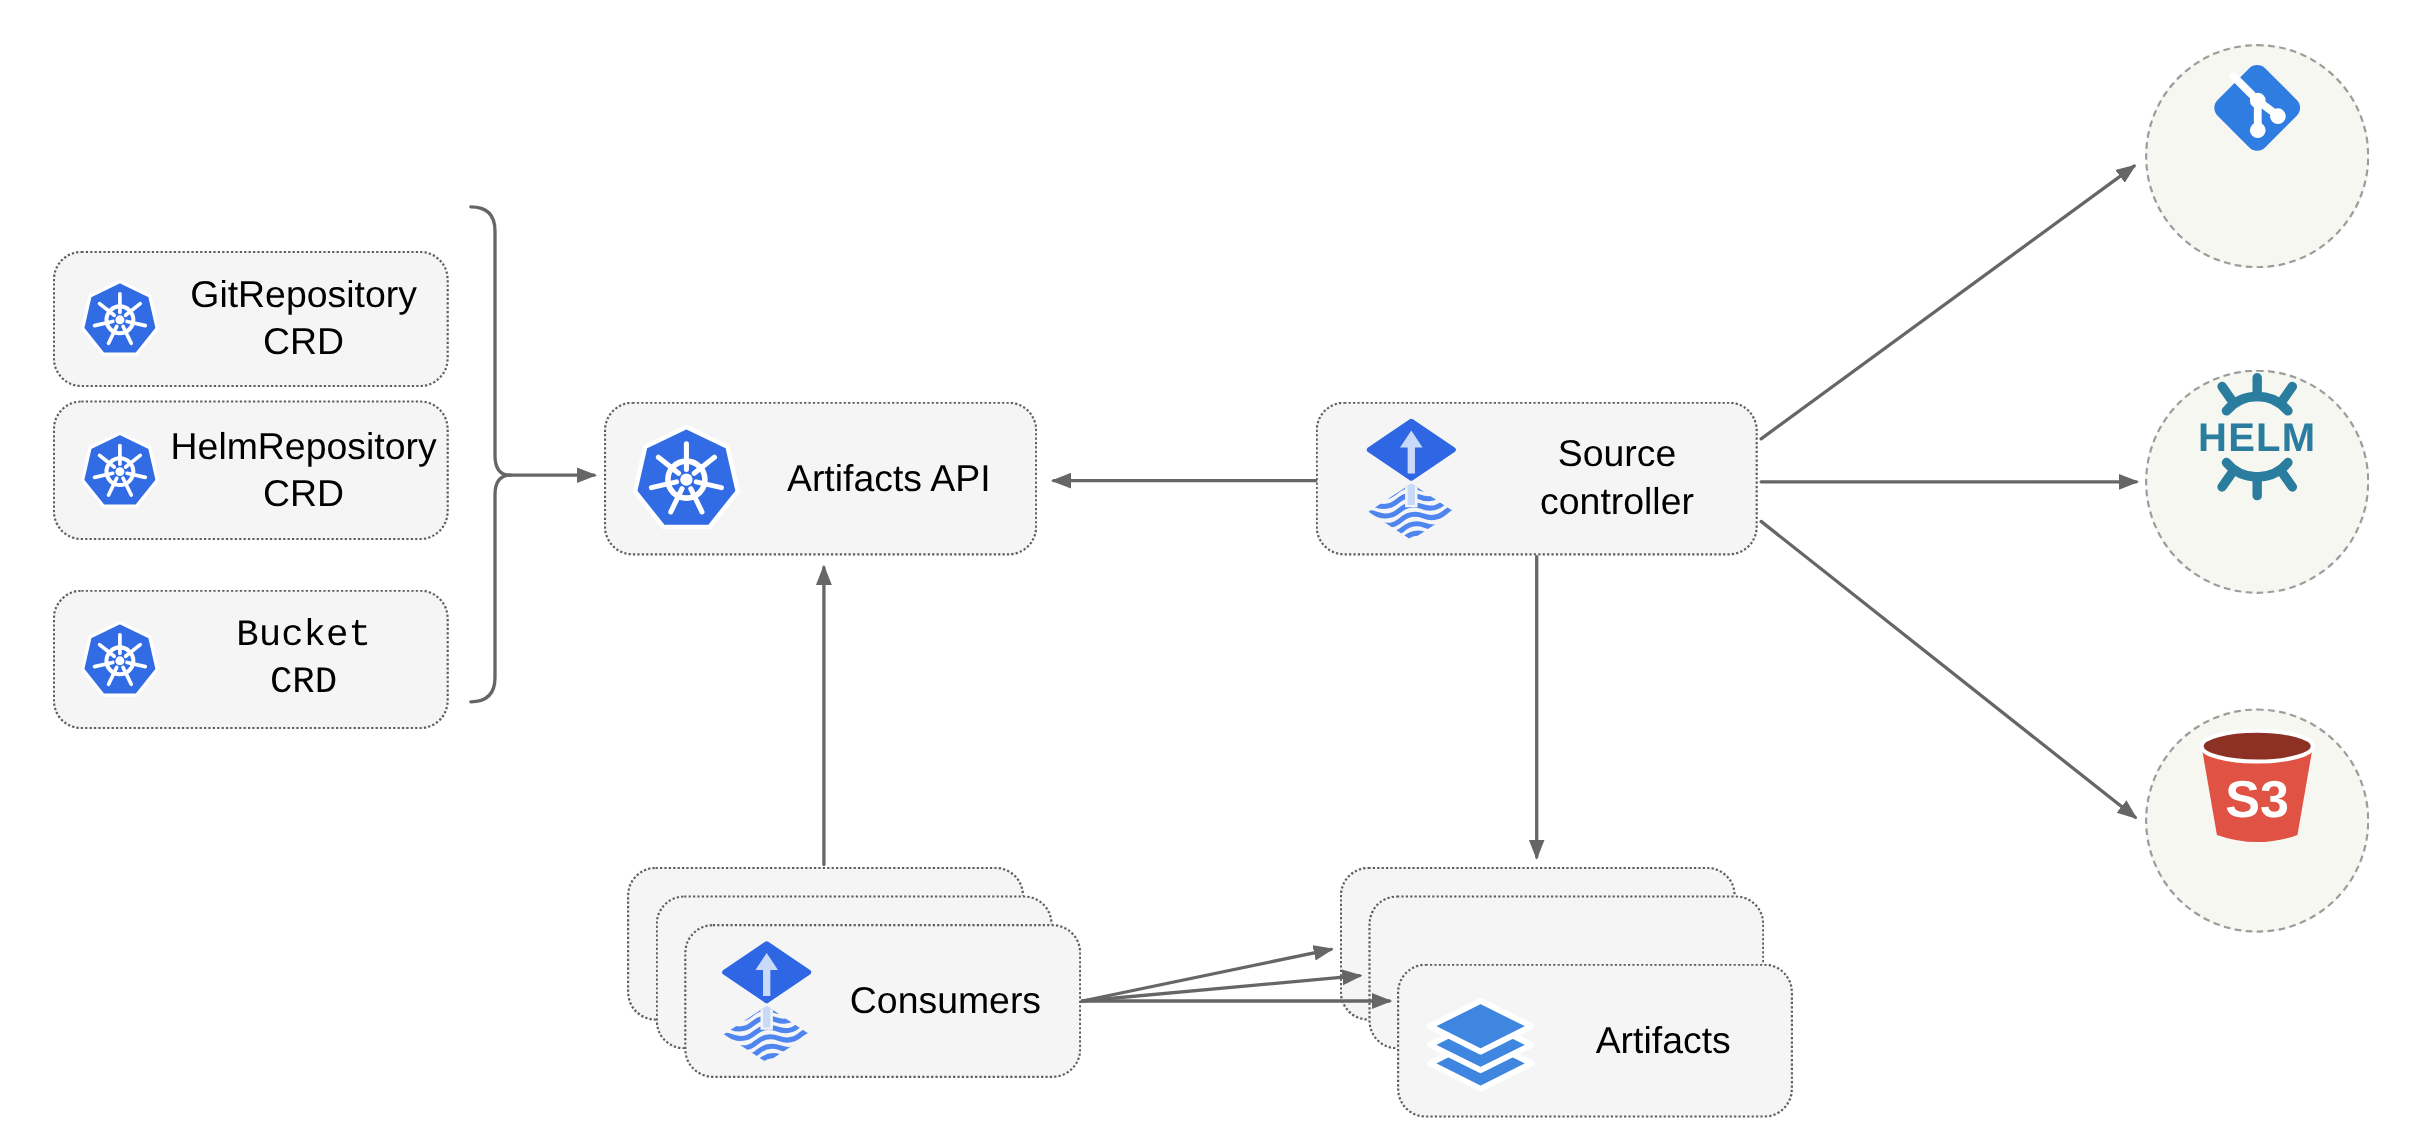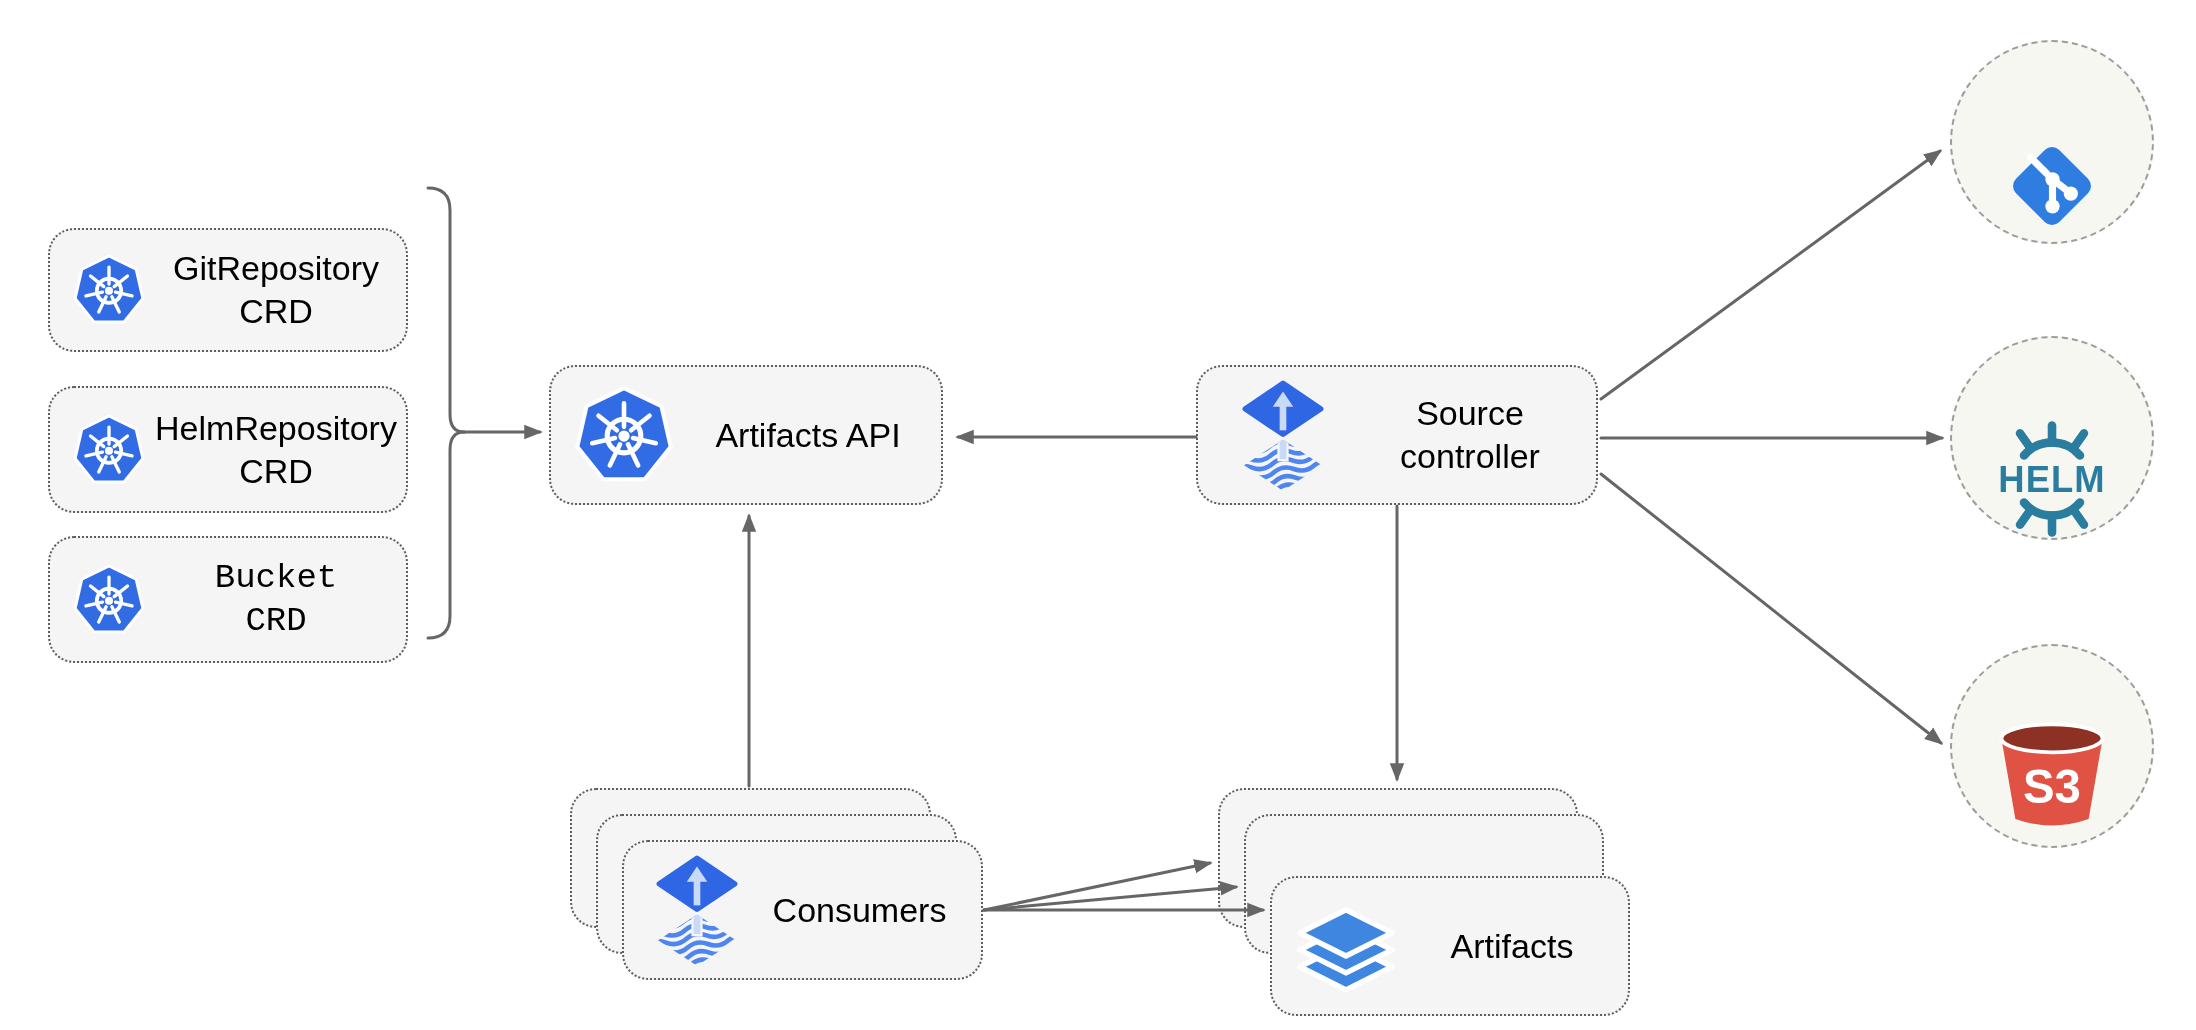--- a/index.html
+++ b/index.html
@@ -7,21 +7,21 @@
   .stage{position:relative;width:2196px;height:1030px;background:#ffffff;}
 
   .node{position:absolute;background:#f5f5f5;border:2.5px dotted #5d5d5d;border-radius:26px;
         box-sizing:border-box;display:flex;align-items:center;z-index:3;}
   .stackbox{position:absolute;background:#f5f5f5;border:2.5px dotted #5d5d5d;border-radius:26px;
         box-sizing:border-box;}
   .label{flex:1;text-align:center;font-size:34px;color:#000;line-height:43px;}
   .label .ln{display:block;}
 
   .circle{position:absolute;width:204px;height:204px;border-radius:50%;background:#f7f7f2;
-        border:2.5px dashed #9c9c9c;box-sizing:border-box;display:flex;align-items:flex-end;
+        border:2.5px dashed #9c9c9c;box-sizing:border-box;display:flex;align-items:flex-start;
         justify-content:center;z-index:3;}
 
   .overlay{position:absolute;left:0;top:0;z-index:10;pointer-events:none;}
   .icon{flex:0 0 auto;}
 </style>
 </head>
 <body>
 
 <div class="stage">
 
@@ -43,21 +43,21 @@
         </g>
         <circle cx="50" cy="51" r="5.5" fill="#fff" stroke="none"></circle>
       </g>
     </svg>
     <div class="label">
       <span class="ln">GitRepository</span>
       <span class="ln">CRD</span>
     </div>
   </div>
 
-  <div class="node" style="left:48px;top:386px;width:360px;height:127px;">
+  <div class="node" style="left:48px;top:364px;width:360px;height:127px;">
     <svg class="icon" style="margin-left:22px;" width="74" height="74" viewBox="0 0 100 100">
       <g fill="#326CE5">
         <polygon points="50,4 86.7,21.7 95.8,61.5 70.4,93.3 29.6,93.3 4.2,61.5 13.3,21.7" stroke="#fff" stroke-width="4" stroke-linejoin="round"></polygon>
       </g>
       <g stroke="#fff" fill="none" stroke-linecap="round">
         <circle cx="50" cy="51" r="16.5" stroke-width="5"></circle>
         <g stroke-width="4.5">
           <line x1="50" y1="42" x2="50" y2="19"></line>
             <line x1="57" y1="45.4" x2="75" y2="31.1"></line>
           <line x1="58.8" y1="53" x2="81.2" y2="58.1"></line>

